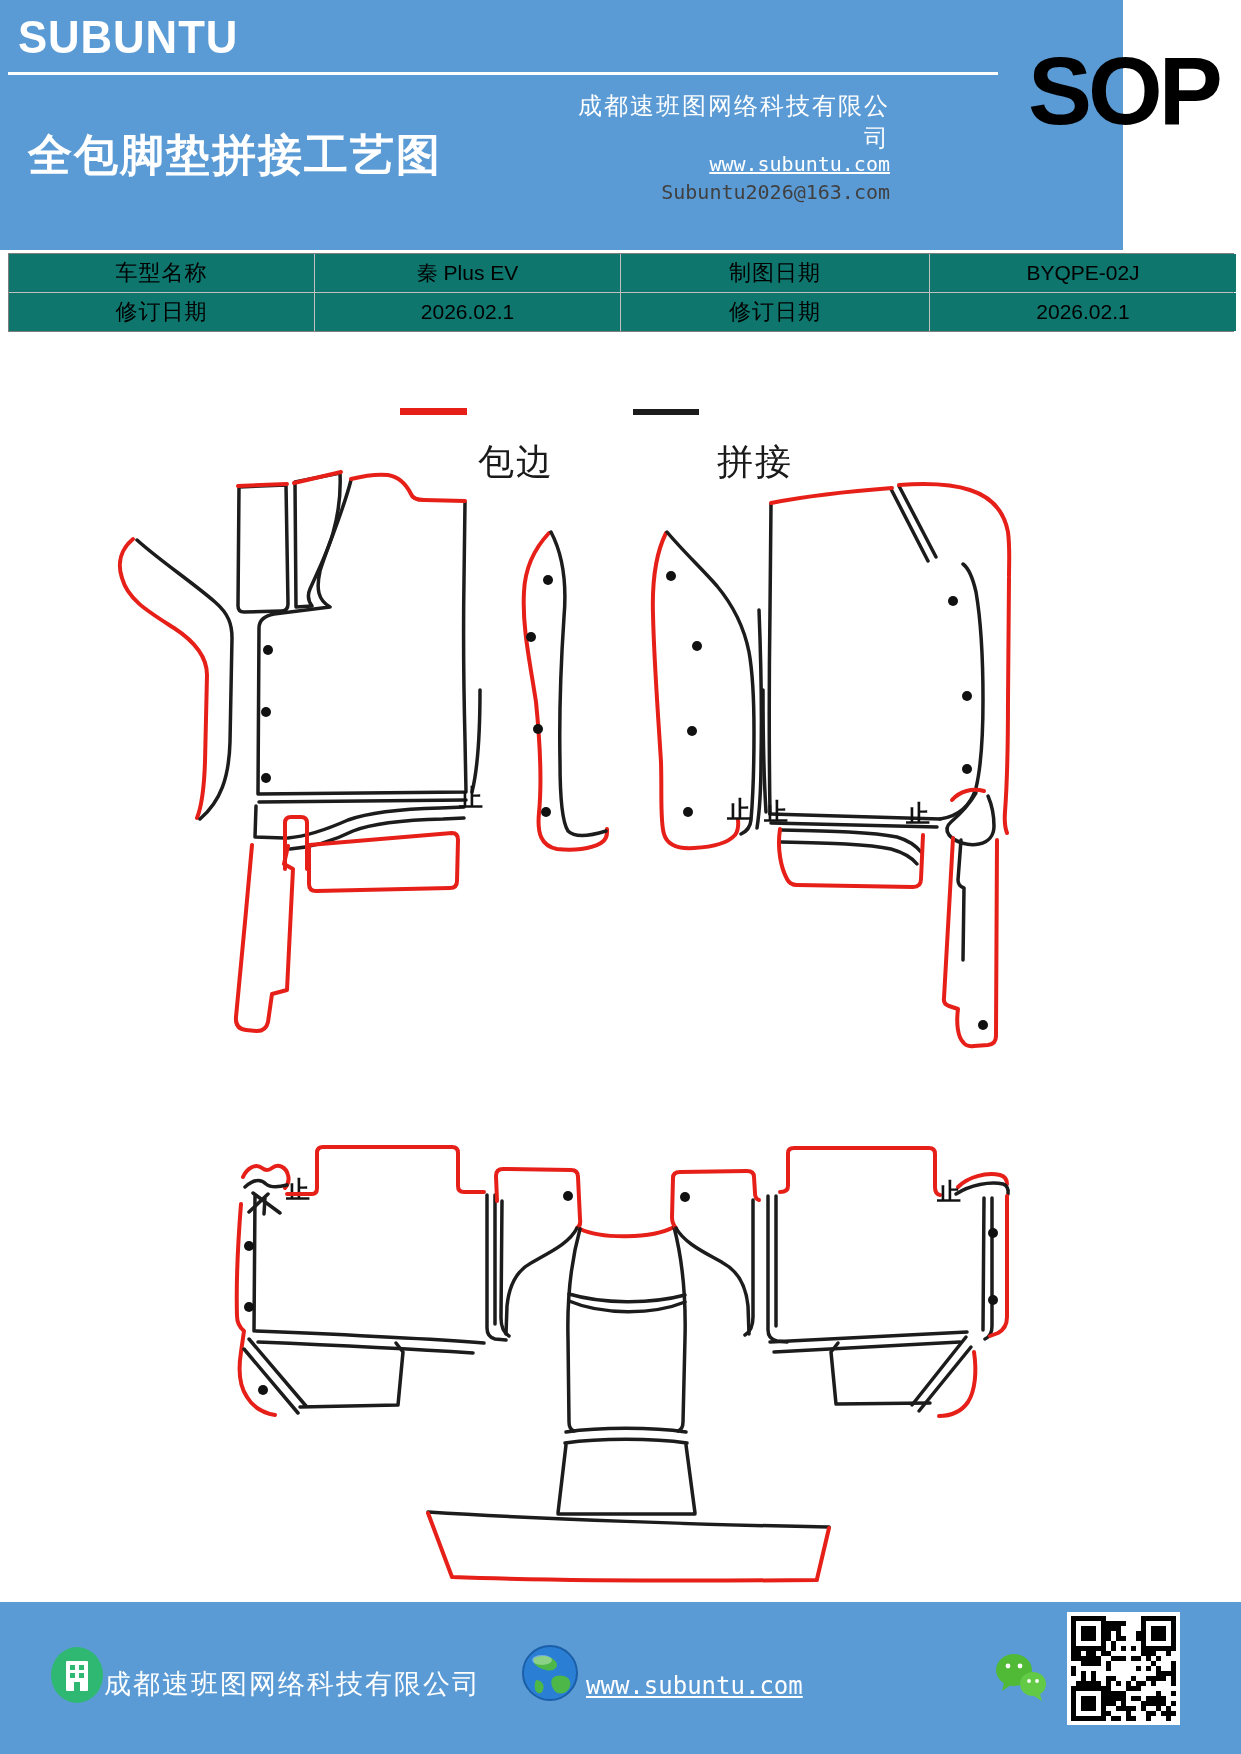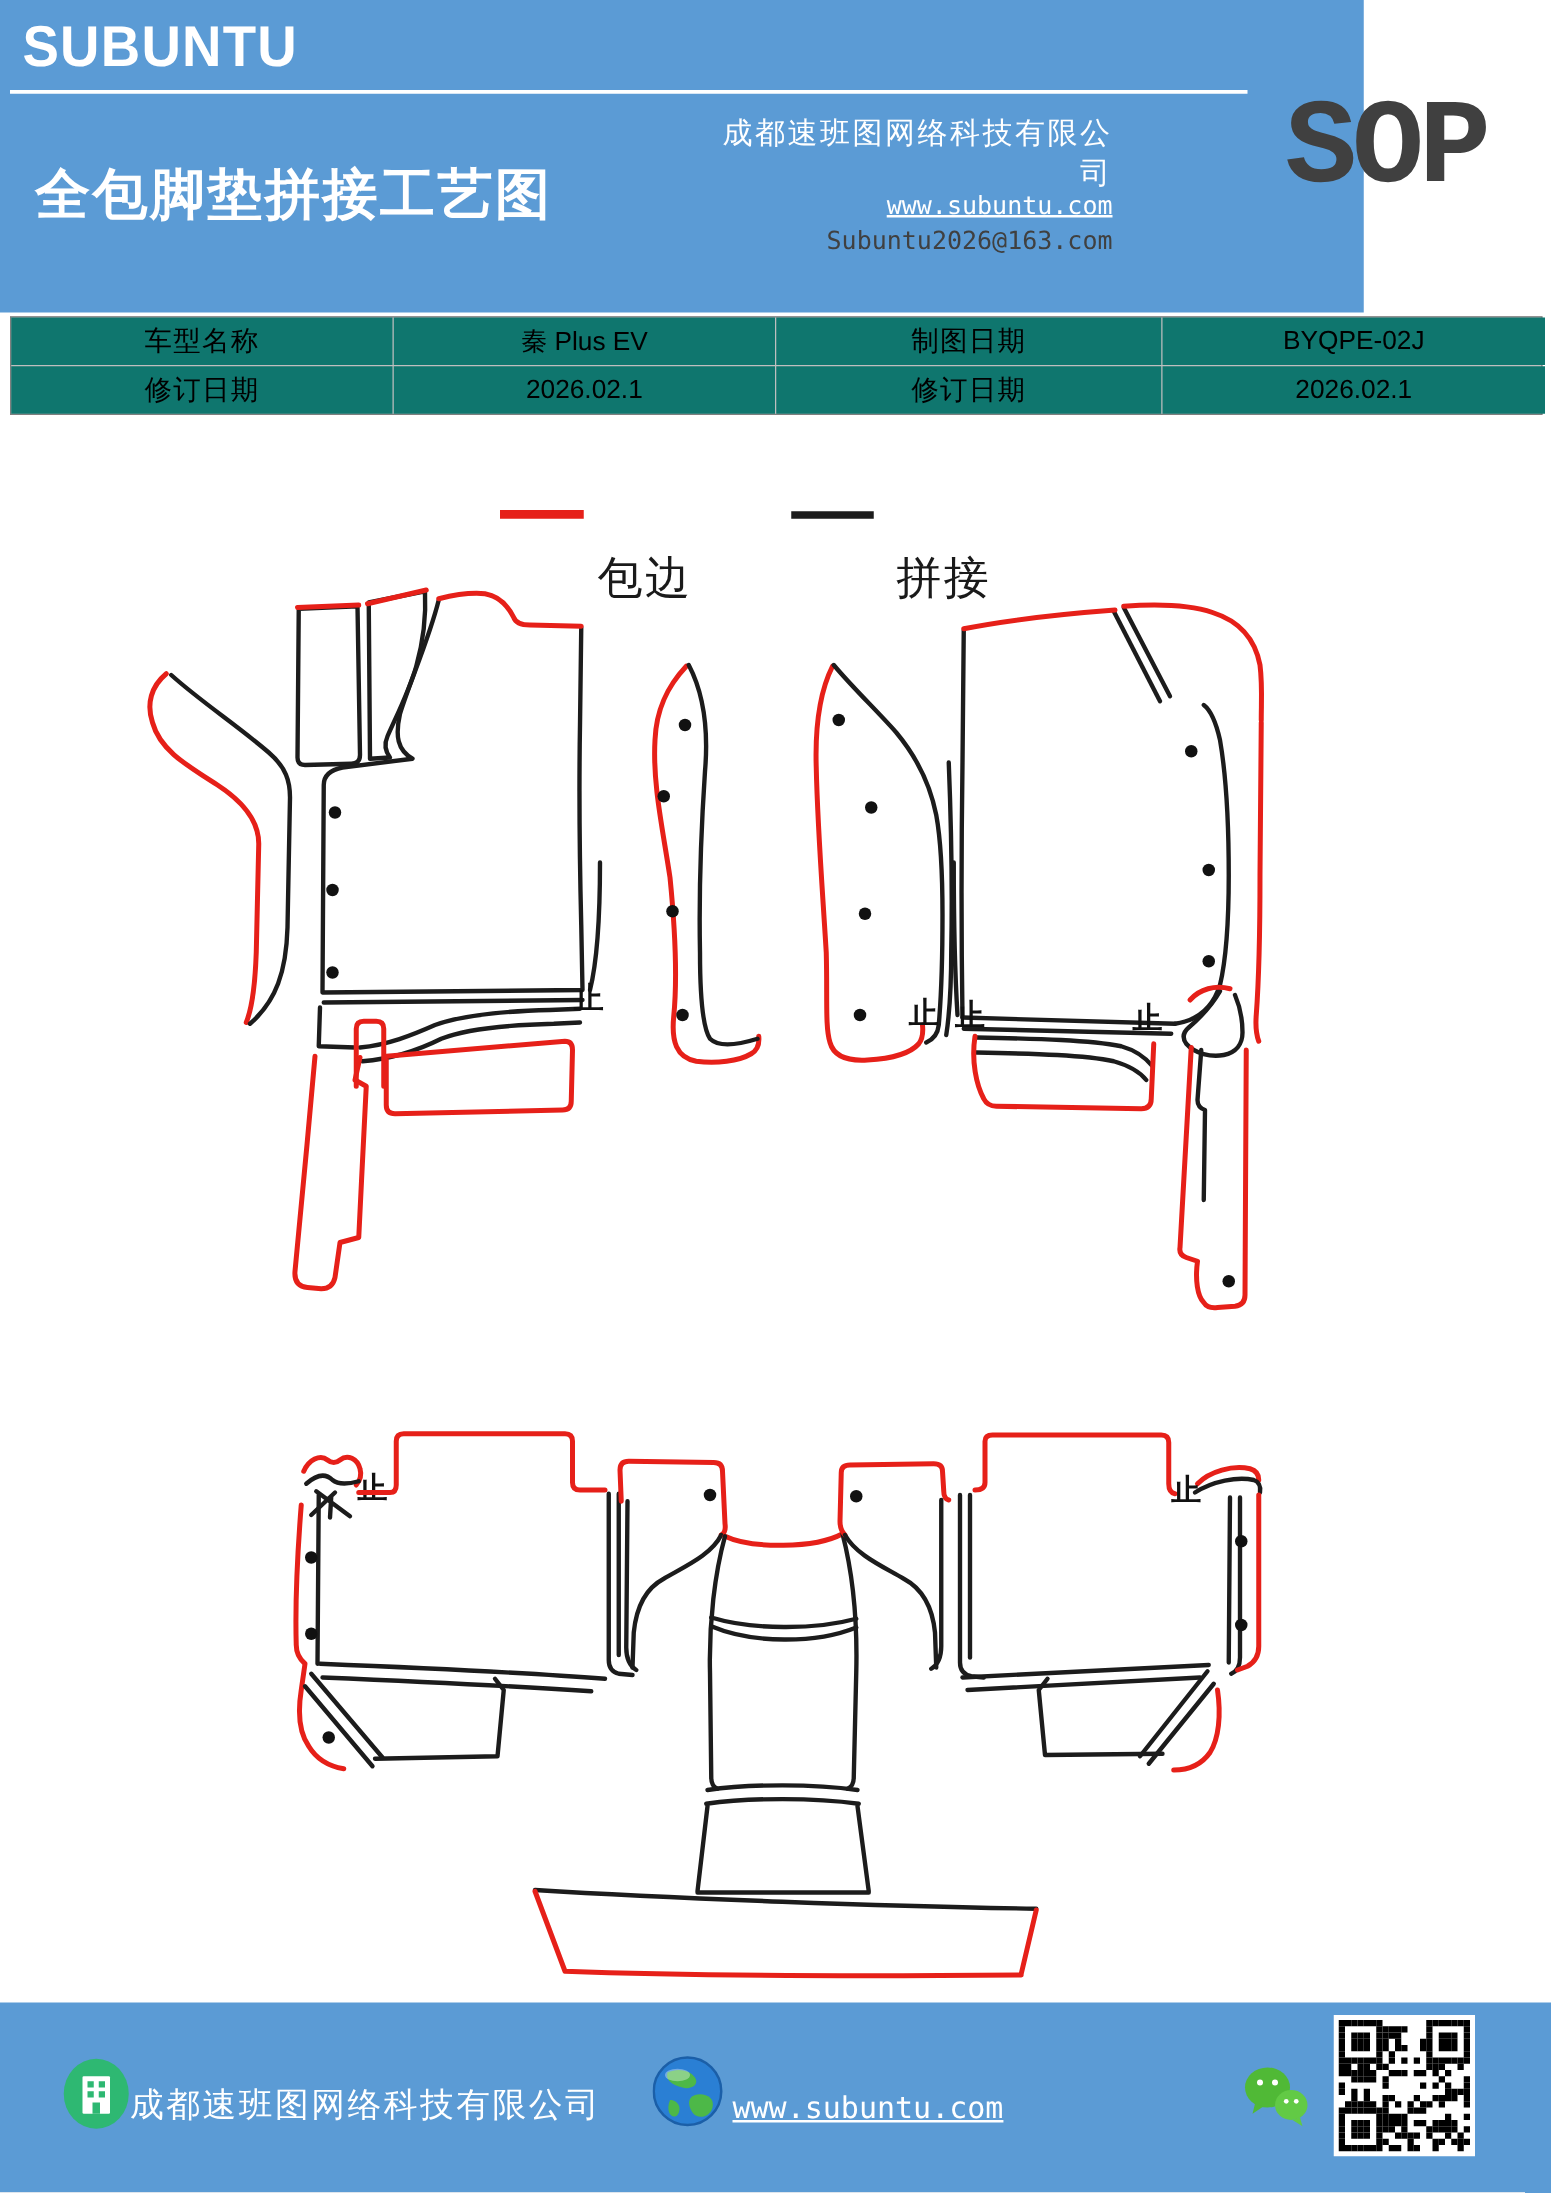--- a/index.html
+++ b/index.html
@@ -1,26 +1,26 @@
 <!DOCTYPE html>
 <html><head>
 <meta charset="utf-8">
 <style>
   html,body{margin:0;padding:0;background:#e8e8e8;}
   .page{position:relative;width:1241px;height:1754px;background:#ffffff;
         font-family:"Liberation Sans",sans-serif;overflow:hidden;margin:0 auto;}
   
-  .header{position:absolute;left:0;top:0;width:1091px;height:250px;background:#5b9bd5;}
+  .header{position:absolute;left:0;top:0;width:1091px;height:250px;background:#5b9bd5;padding-left:32px;}
   .logo{position:absolute;left:18px;top:10px;color:#fff;font-size:46px;font-weight:800;
         letter-spacing:1px;transform:scaleX(.95);transform-origin:left;}
   .hrule{position:absolute;left:8px;top:72px;width:990px;height:3px;background:#fff;}
   .hd-company{position:absolute;left:560px;top:90px;width:330px;text-align:right;color:#fff;
         font-size:24px;letter-spacing:2px;font-family:"DejaVu Serif",serif;}
-  .sop{position:absolute;left:1028px;top:36px;color:#404040;font-size:96px;font-weight:bold;
-        font-family:Liberation Mono, monospace;letter-spacing:-4px;margin-top:29px;}
+  .sop{position:absolute;left:1028px;top:36px;color:#000000;font-size:96px;font-weight:bold;
+        font-family:Liberation Sans, sans-serif;letter-spacing:-4px;}
   .hd-title{position:absolute;left:28px;top:126px;color:#fff;font-size:44px;font-weight:bold;letter-spacing:2px;}
   .hd-web{position:absolute;left:560px;top:152px;width:330px;text-align:right;color:#fff;
         font-size:20px;font-family:"DejaVu Sans Mono",monospace;text-decoration:underline;cursor:pointer;}
   .hd-mail{position:absolute;left:560px;top:180px;width:330px;text-align:right;color:#404040;
         font-size:20px;font-family:"DejaVu Sans Mono",monospace;}
   
   .info-table{position:absolute;left:8px;top:253px;width:1224px;display:grid;
         grid-template-columns:305px 305px 308px 306px;grid-auto-rows:38px;
         border:1px solid #7f7f7f;background:#bfbfbf;grid-gap:1px;}
   .info-table .cell{background:#0f766e;display:flex;align-items:center;justify-content:center;

